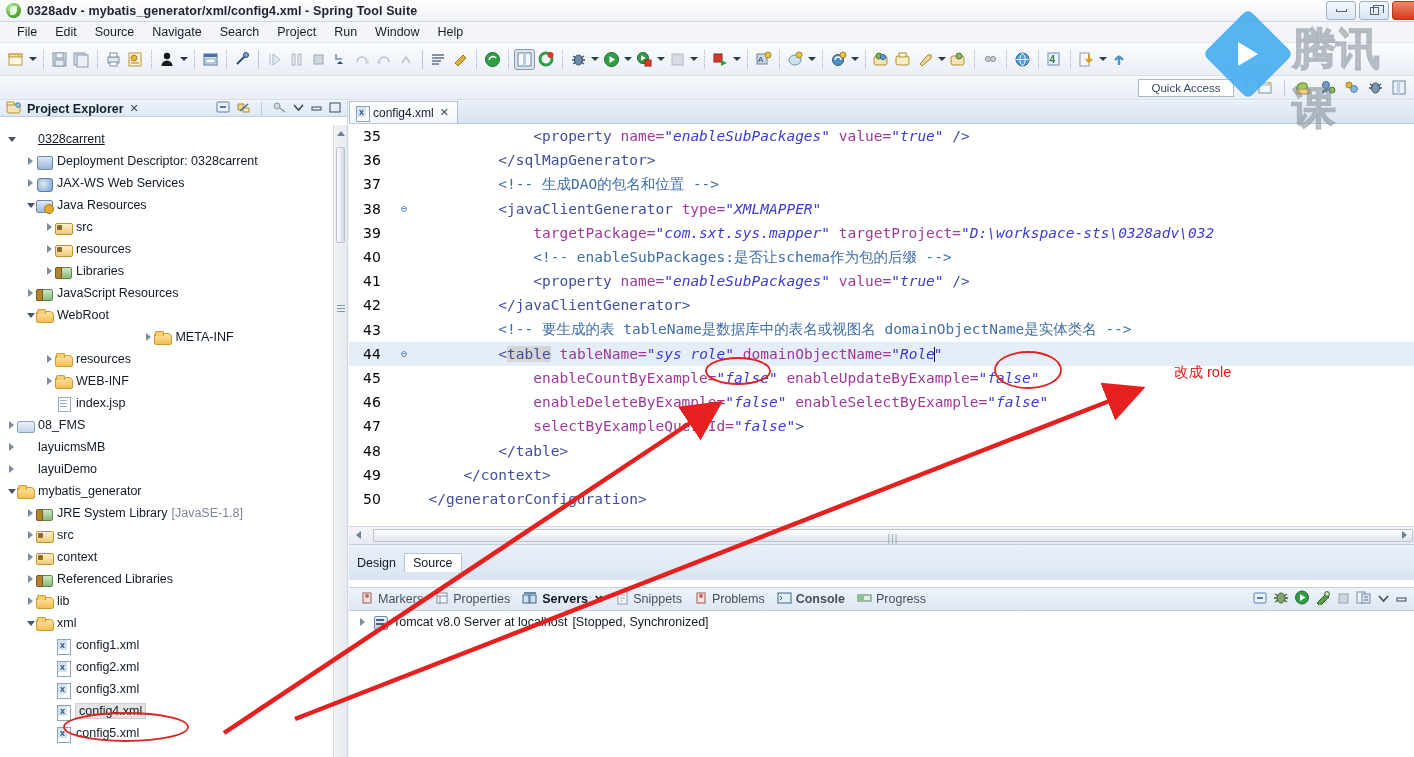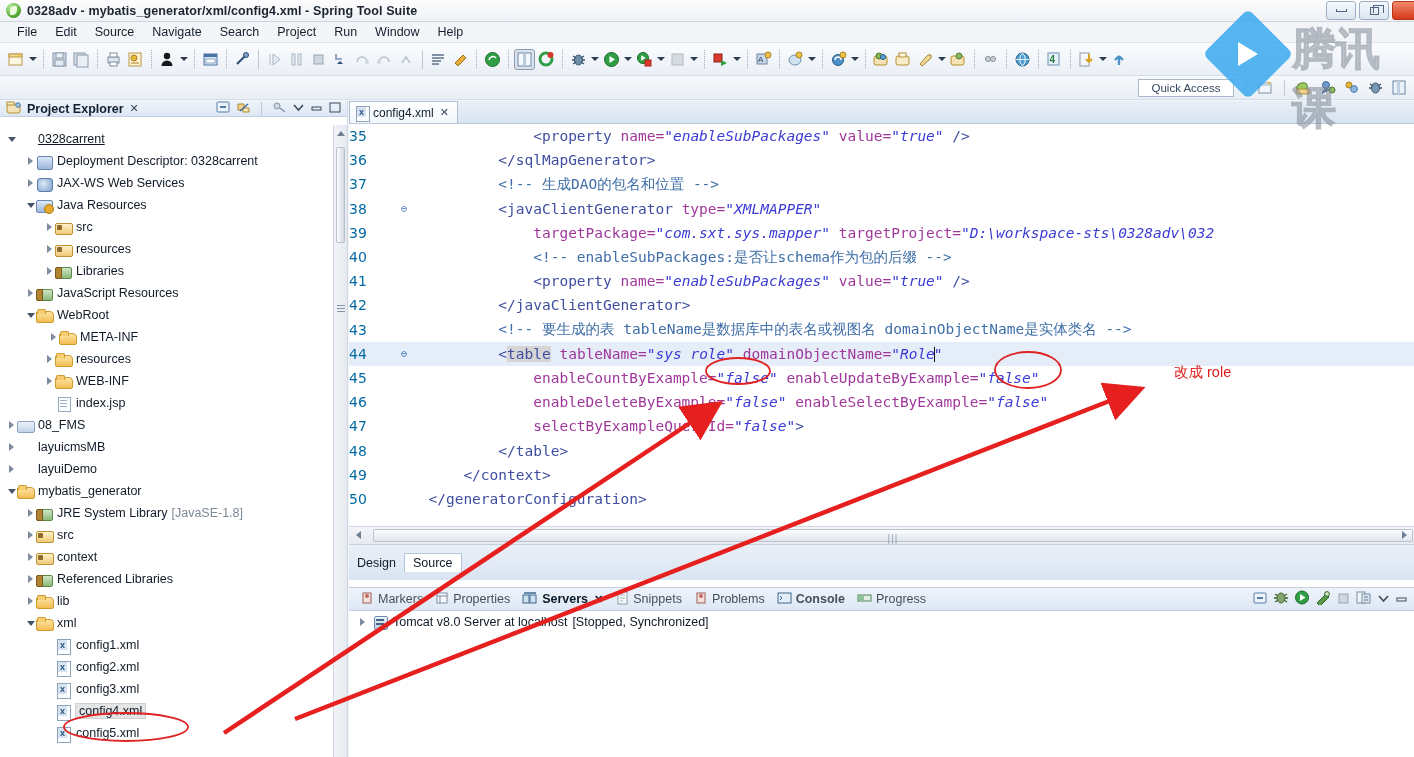--- a/index.html
+++ b/index.html
@@ -162,21 +162,21 @@
   .ed-tab .fic { width:13px; height:14px; position:relative; }
   .ed-tab .fic:before{ content:""; position:absolute; left:0; top:0; width:12px; height:14px;
      background:#fbfdff; border:1px solid #8fa3bb; }
   .ed-tab .fic:after{ content:"x"; position:absolute; left:1px; top:1px; font-size:9px;
      color:#29527f; font-weight:bold; background:#d6e3f3; padding:0 2px; line-height:10px;}
 
   .code-area { position:absolute; left:0; right:0; top:23px; bottom:0; background:#fff;
                font-family:"DejaVu Sans Mono", monospace; overflow:hidden; }
   .cline { height:24.2px; display:flex; align-items:center; white-space:pre; font-size:14.5px; }
   .cline.hl { background:#e5edf8; }
-  .gut { width:52px; flex:0 0 52px; text-align:left; padding-right:6px; color:#0369a1;
+  .gut { width:52px; flex:0 0 52px; text-align:center; padding-right:6px; color:#000000;
          font-size:14px; font-family:"DejaVu Sans", sans-serif; }
   .fold { width:10px; flex:0 0 10px; color:#3d73b8; font-size:10px; text-align:left; }
   .ctxt { flex:1 1 auto; overflow:hidden; }
   .tg   { color:#3f4ea0; }            
   .at   { color:#a0389b; }            
   .vl   { color:#3b3bd6; font-style:italic; }  
   .cm   { color:#3f6ea8; }            
   .hlname { background:#d5d5d5; }
   .caret-bar { display:inline-block; width:1px; height:15px; background:#111;
                vertical-align:-3px; margin:0 -1px; }
@@ -660,21 +660,21 @@
           <div class="row" style="padding-left: 25px;">
             <span class="tw closed"></span>
             <span class="ic jar"></span>
             <span class="lbl">JavaScript Resources</span>
           </div>
           <div class="row" style="padding-left: 25px;">
             <span class="tw open"></span>
             <span class="ic folder"></span>
             <span class="lbl">WebRoot</span>
           </div>
-          <div class="row" style="padding-left: 48px;">
+          <div class="row" style="padding-left: 48px; justify-content: center;">
             <span class="tw closed"></span>
             <span class="ic folder"></span>
             <span class="lbl">META-INF</span>
           </div>
           <div class="row" style="padding-left: 44px;">
             <span class="tw closed"></span>
             <span class="ic folder"></span>
             <span class="lbl">resources</span>
           </div>
           <div class="row" style="padding-left: 44px;">

